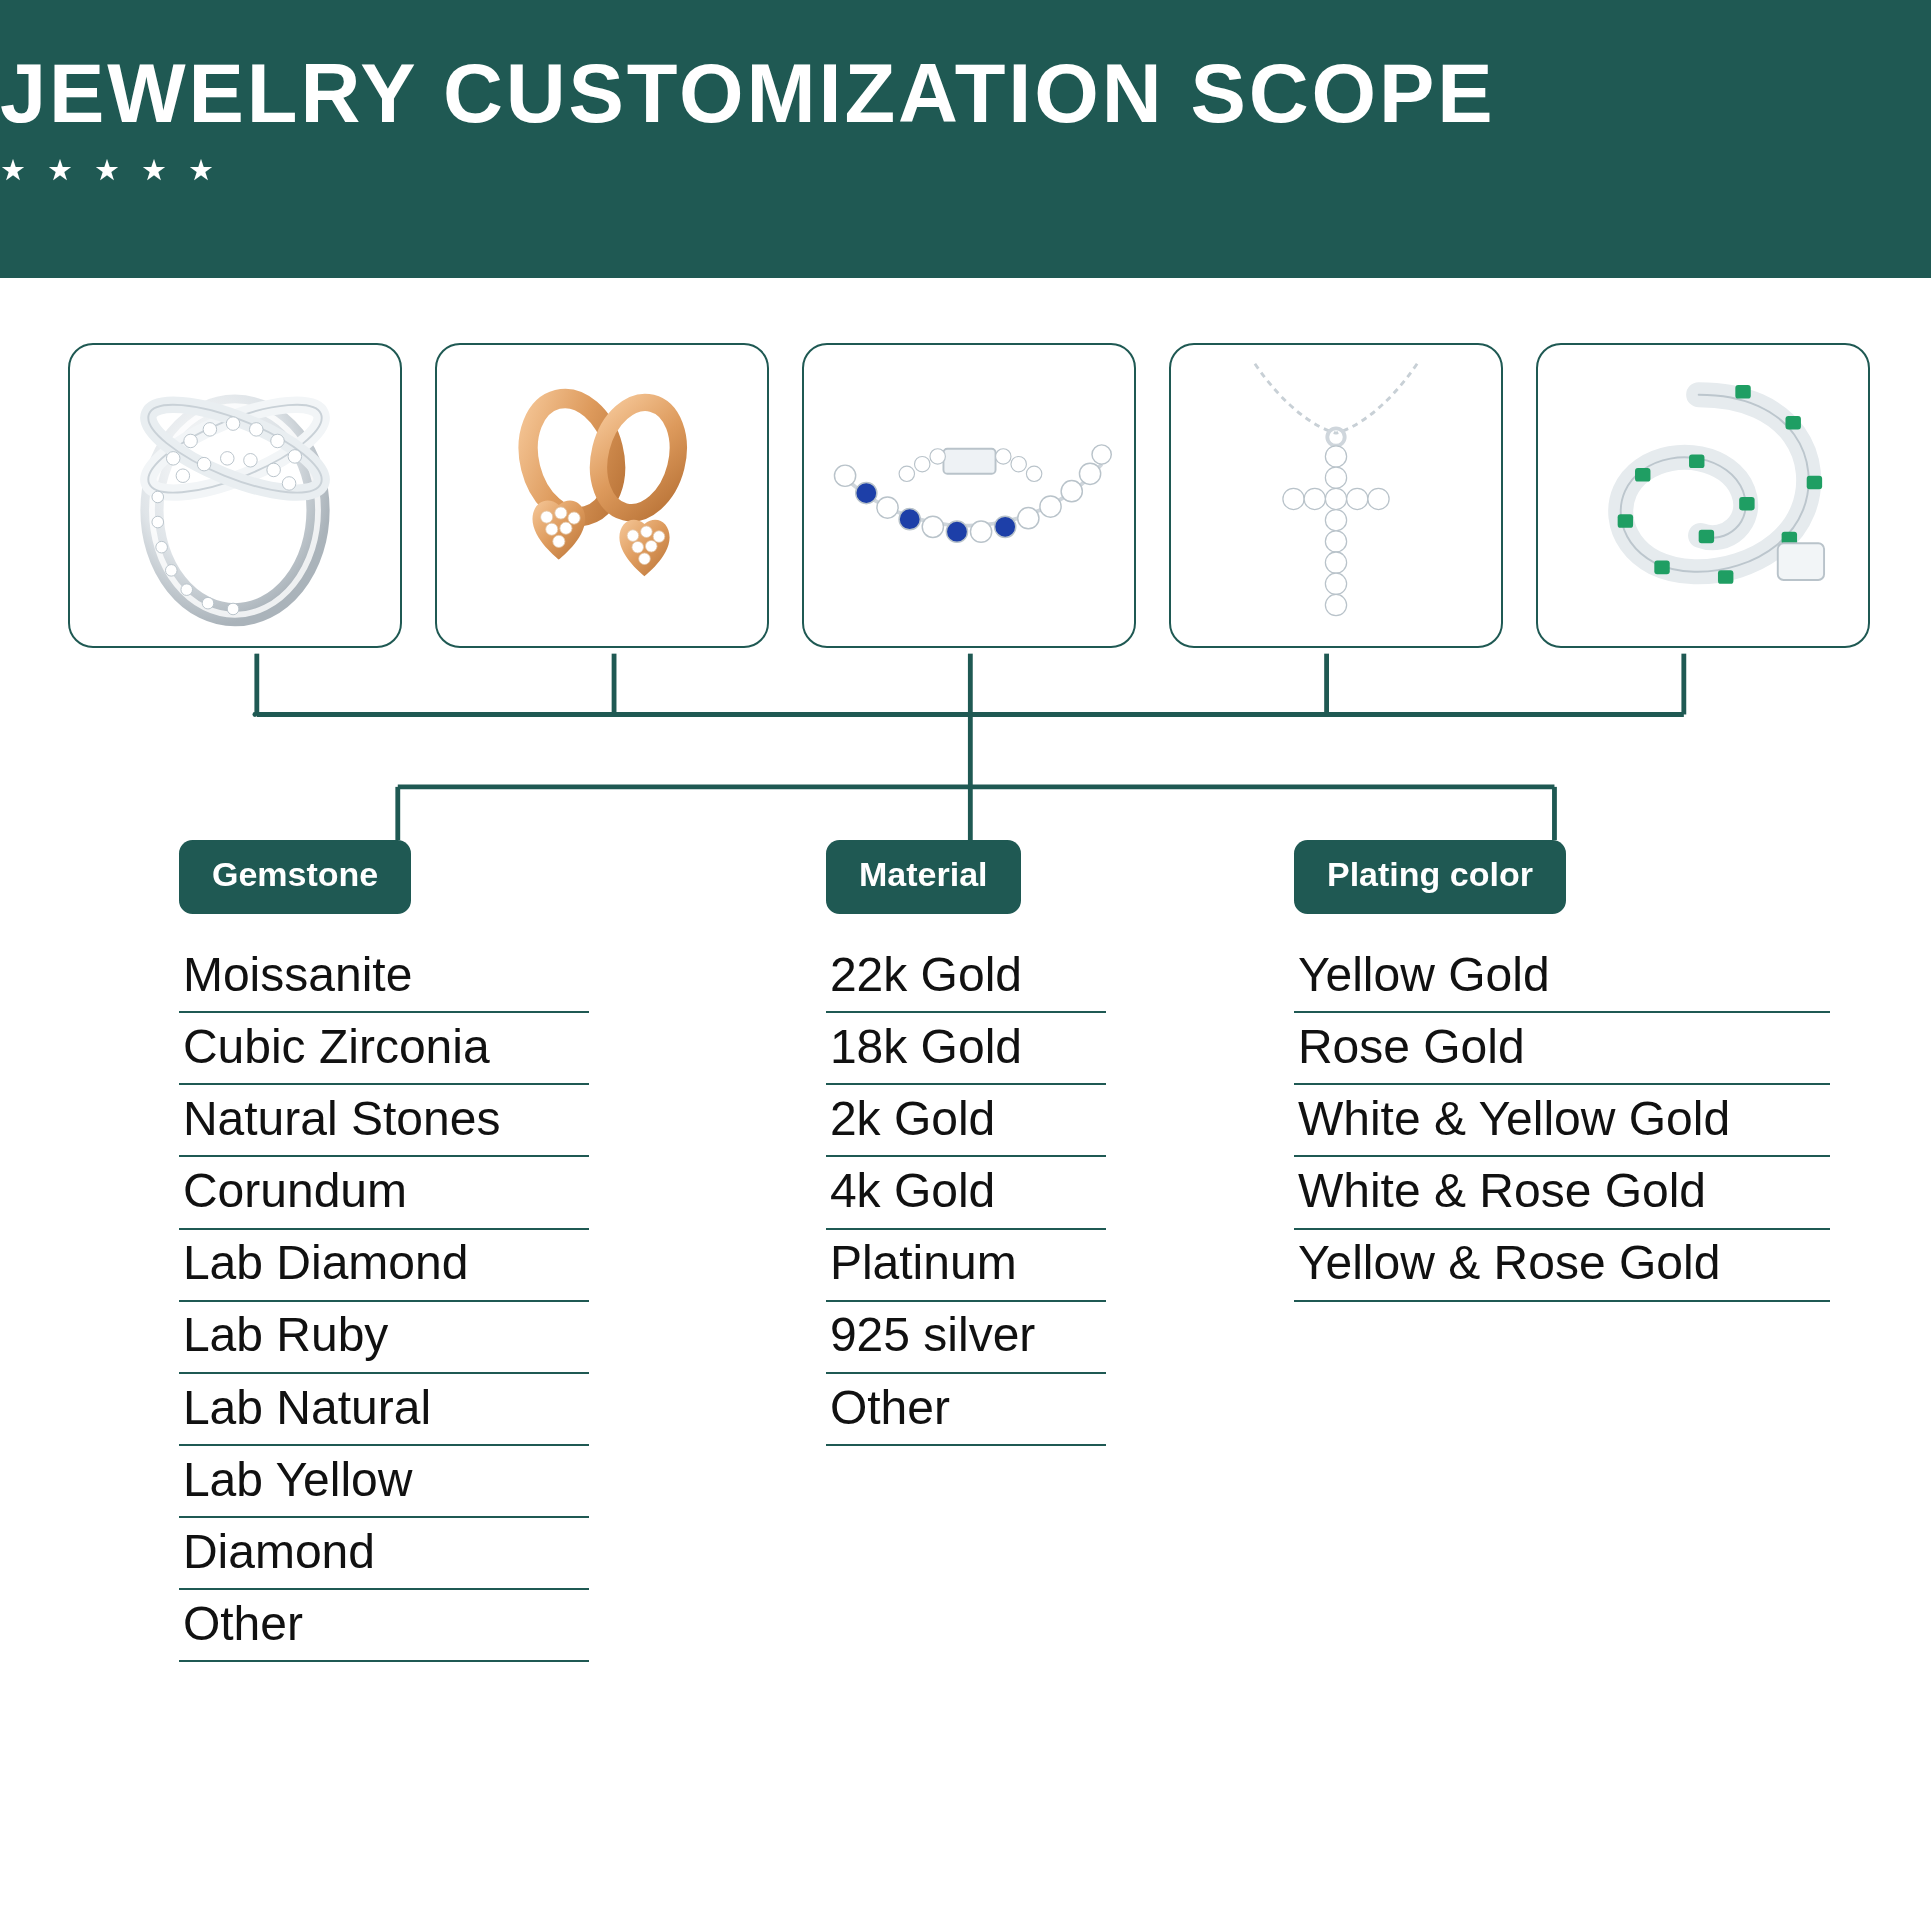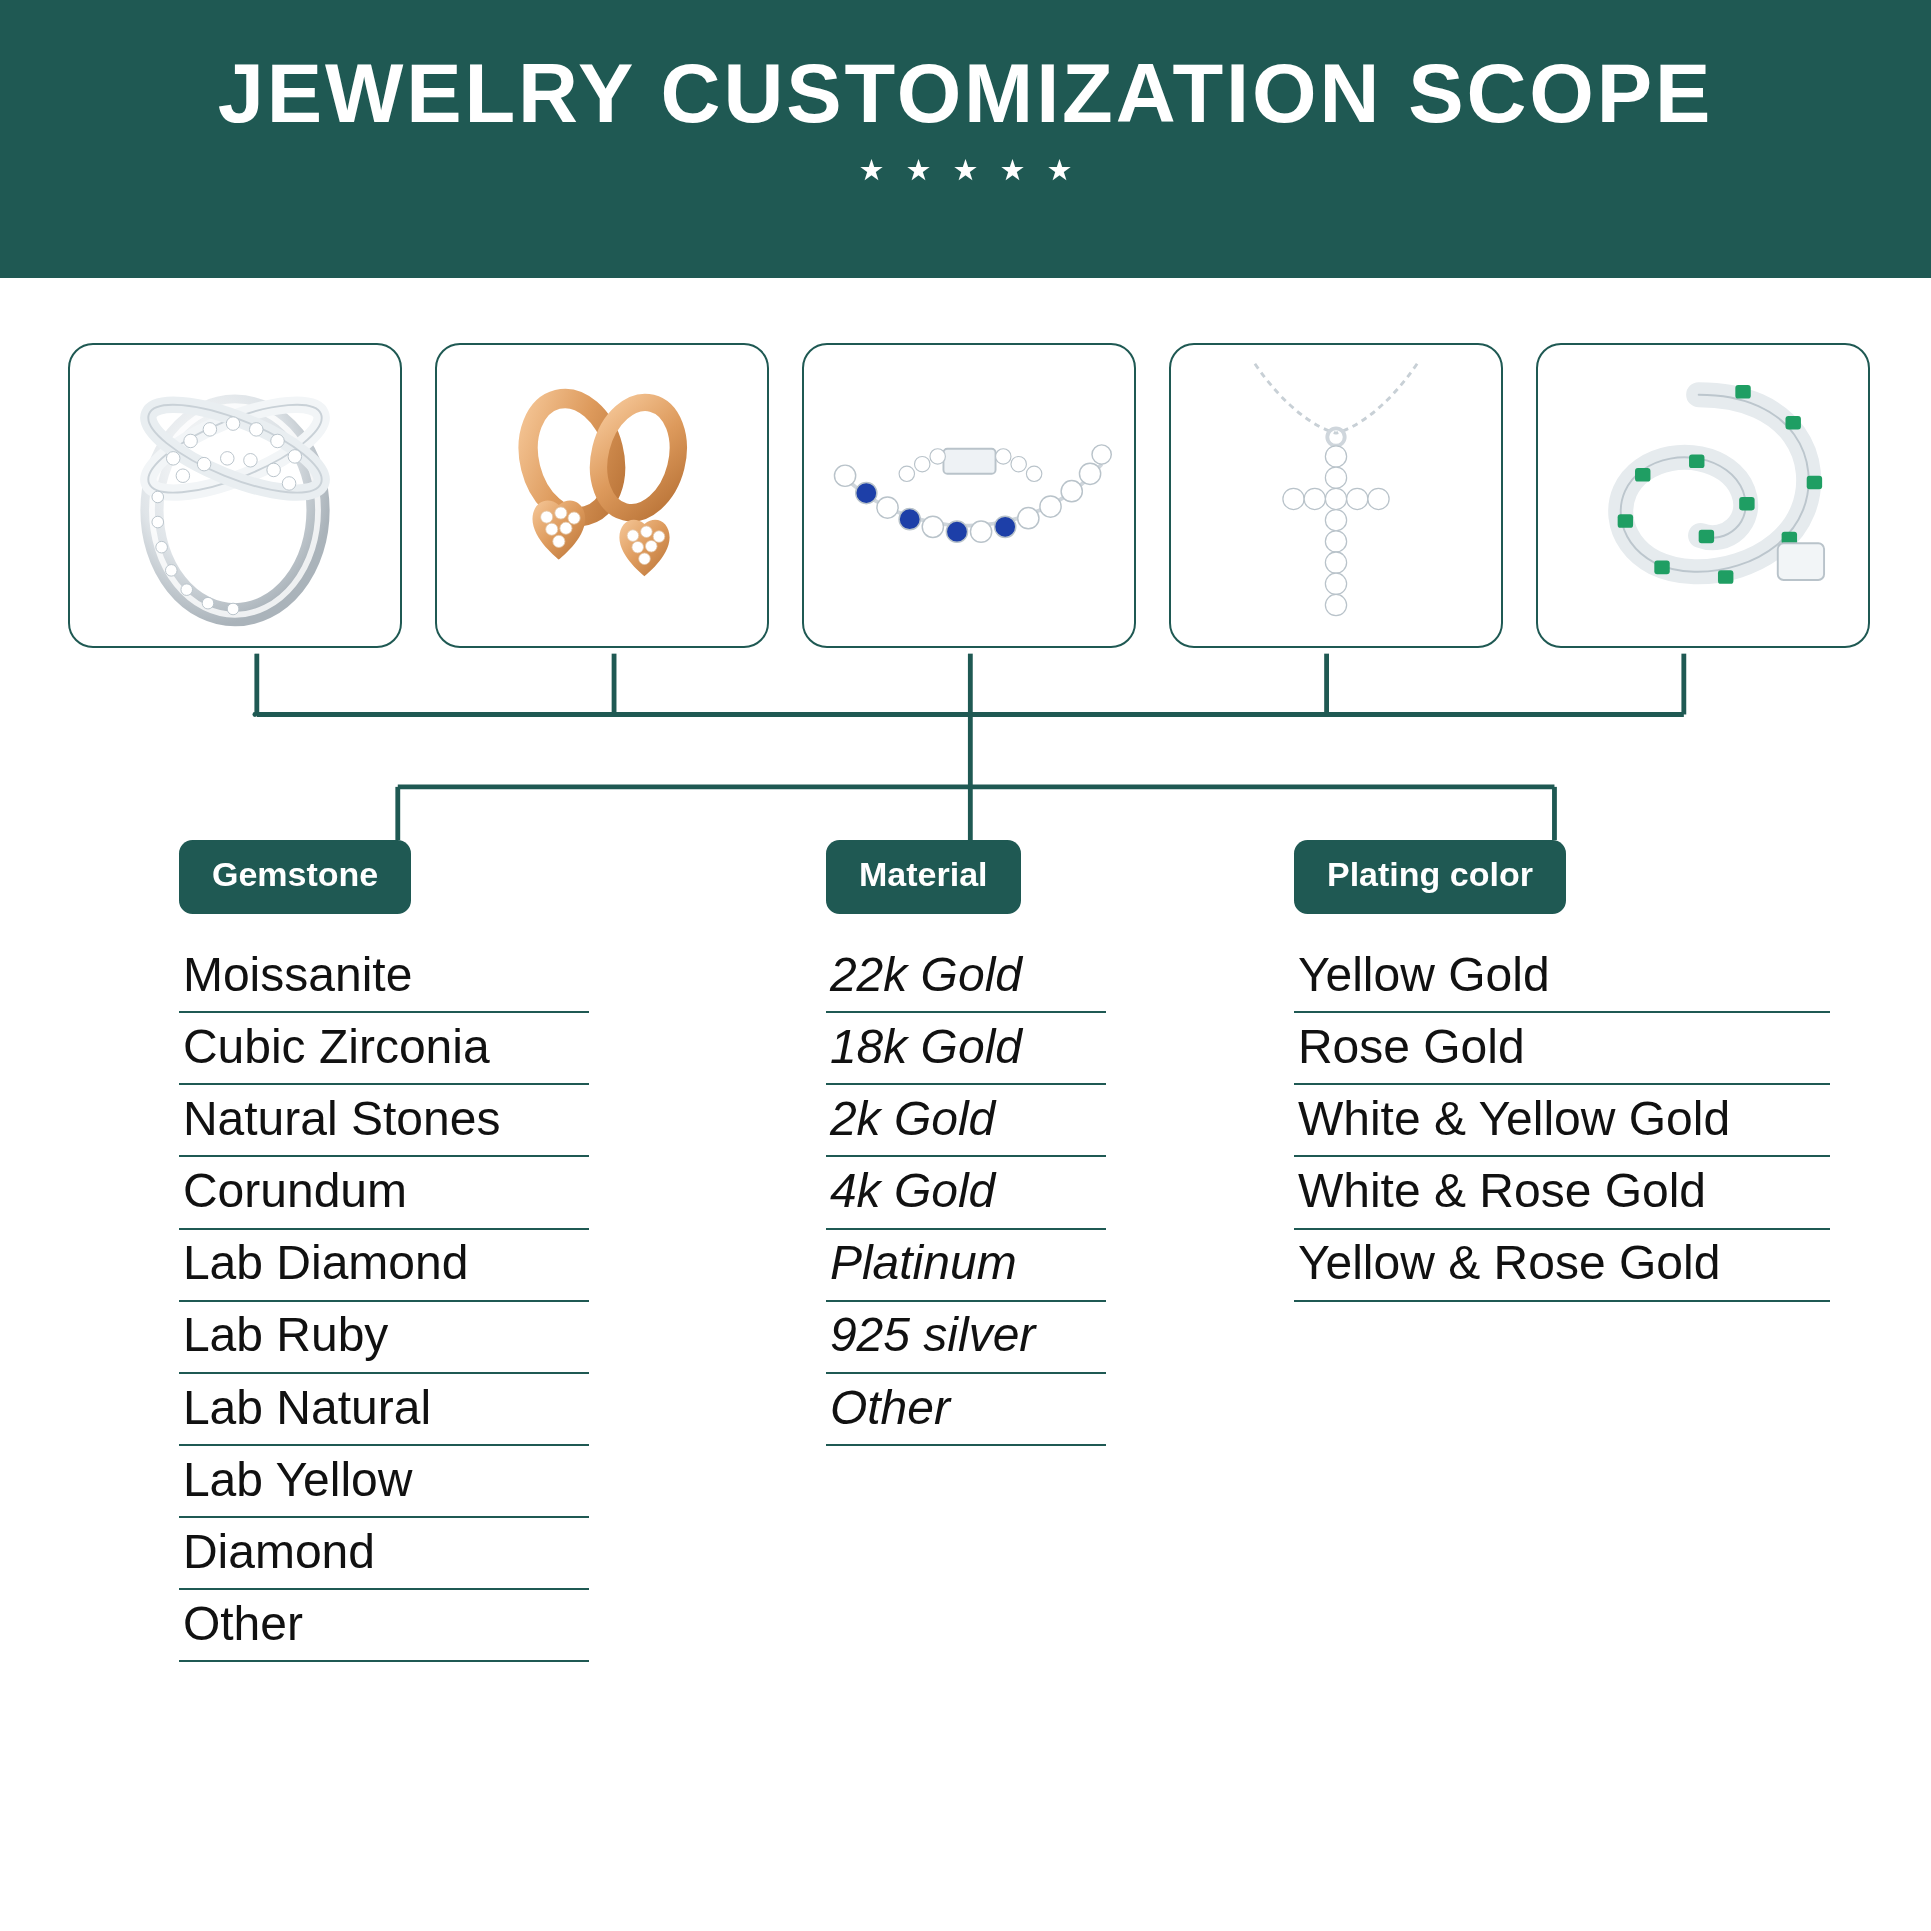--- a/index.html
+++ b/index.html
@@ -24,21 +24,21 @@
   
   .header {
     position: absolute;
     left: 0;
     top: 0;
     width: 1931px;
     height: 278px;
     background: #1f5953;
     display: flex;
     flex-direction: column;
-    align-items: center;
+    align-items: flex-start;
     justify-content: flex-start;
   }
   .header-title {
     margin-top: 50px;
     color: #ffffff;
     font-size: 83px;
     font-weight: bold;
     letter-spacing: 2.9px;
     text-align: center;
     line-height: 1.05;
@@ -125,21 +125,21 @@
   }
   .item {
     font-size: 48px;
     color: #111111;
     padding: 5.8px 0 7.7px 3.9px;
     border-bottom: 2.9px solid #1f5953;
     line-height: 1.18;
     white-space: nowrap;
   }
   .col-gem .items { width: 410px; }
-  .col-mat .items { width: 280px; font-style: italic; }
+  .col-mat .items { width: 280px; }
   .col-plate .items { width: 536px; }
 </style>
 </head>
 <body>
 
 <div class="page">
 
   <div class="header">
     <div class="header-title">JEWELRY CUSTOMIZATION SCOPE</div>
     <div class="stars">

